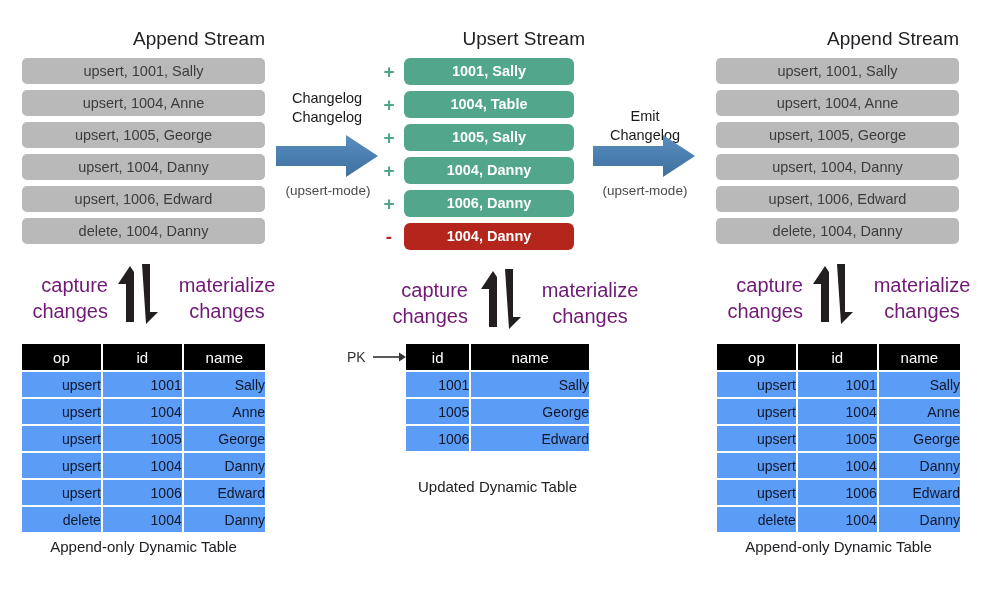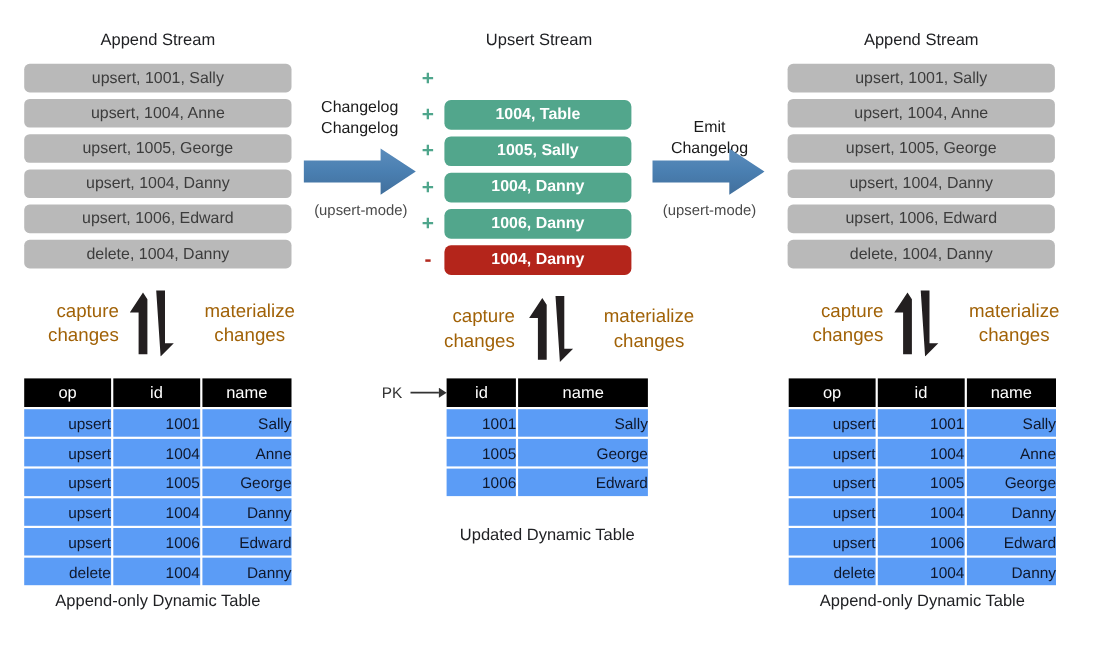--- a/index.html
+++ b/index.html
@@ -12,23 +12,23 @@
     height: 601px;
     position: relative;
     font-family: "Liberation Sans", sans-serif;
     color: #202124;
     overflow: hidden;
   }
   .abs { position: absolute; }
 
   
   .stream-title {
-    font-size: 15px;
+    font-size: 19px;
     color: #202124;
-    text-align: center;
+    text-align: right;
     white-space: nowrap;
   }
   .table-caption {
     font-size: 15px;
     color: #202124;
     text-align: center;
     white-space: nowrap;
   }
 
   
@@ -83,22 +83,22 @@
   }
   .flow-sub {
     font-size: 13.5px;
     text-align: center;
     color: #4a4a4a;
     white-space: nowrap;
   }
 
   
   .cm-label {
-    font-size: 17px;
-    color: #a16207;
+    font-size: 20px;
+    color: #701a75;
     line-height: 1.3;
     white-space: nowrap;
   }
   .cm-label.left { text-align: right; }
   .cm-label.right { text-align: center; }
 
   
   table.dyn {
     border-collapse: separate;
     border-spacing: 2px;
@@ -231,20 +231,21 @@
   </svg>
 </div>
 
 <div class="abs flow-sub" style="left:268px; top:183px; width:120px;">(upsert-mode)</div>
 
 <div class="abs stream-title" style="left:395px; top:28px; width:190px;">Upsert Stream</div>
 
 <div class="abs" style="left:382px; top:58px; width:192px;">
   <div class="up-row">
     <span class="sign plus">+</span>
+    <span class="chip-colored chip-green">1001, Sally</span>
   </div>
   <div class="up-row">
     <span class="sign plus">+</span>
     <span class="chip-colored chip-green">1004, Table</span>
   </div>
   <div class="up-row">
     <span class="sign plus">+</span>
     <span class="chip-colored chip-green">1005, Sally</span>
   </div>
   <div class="up-row">

